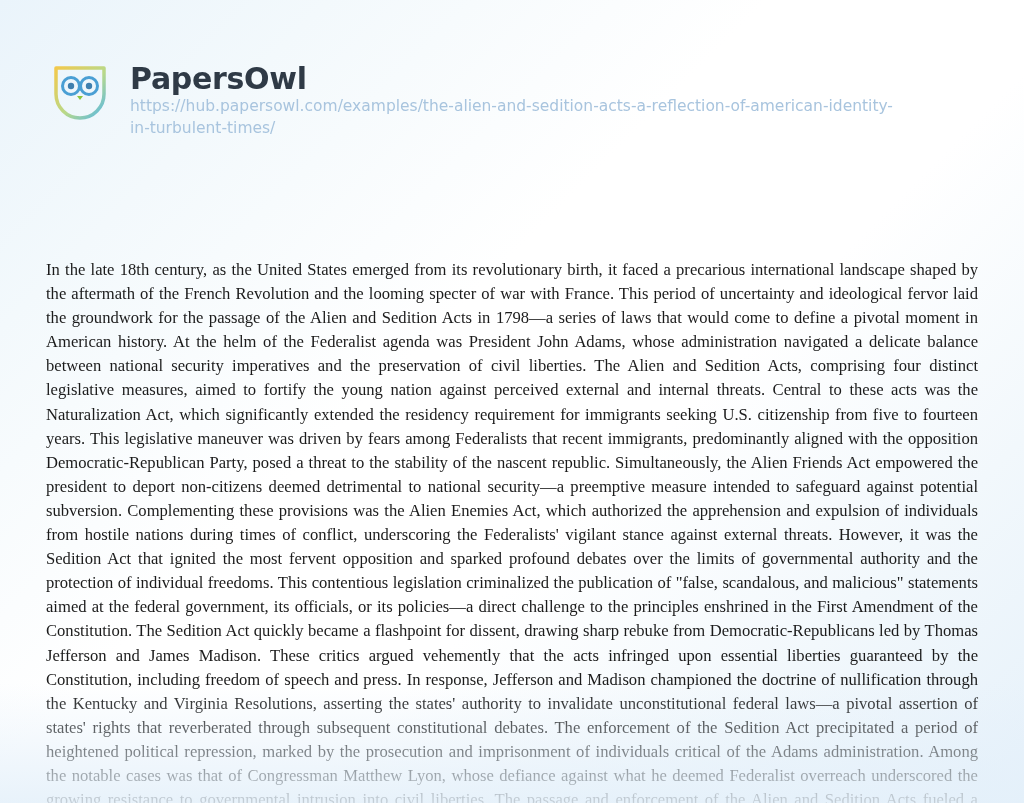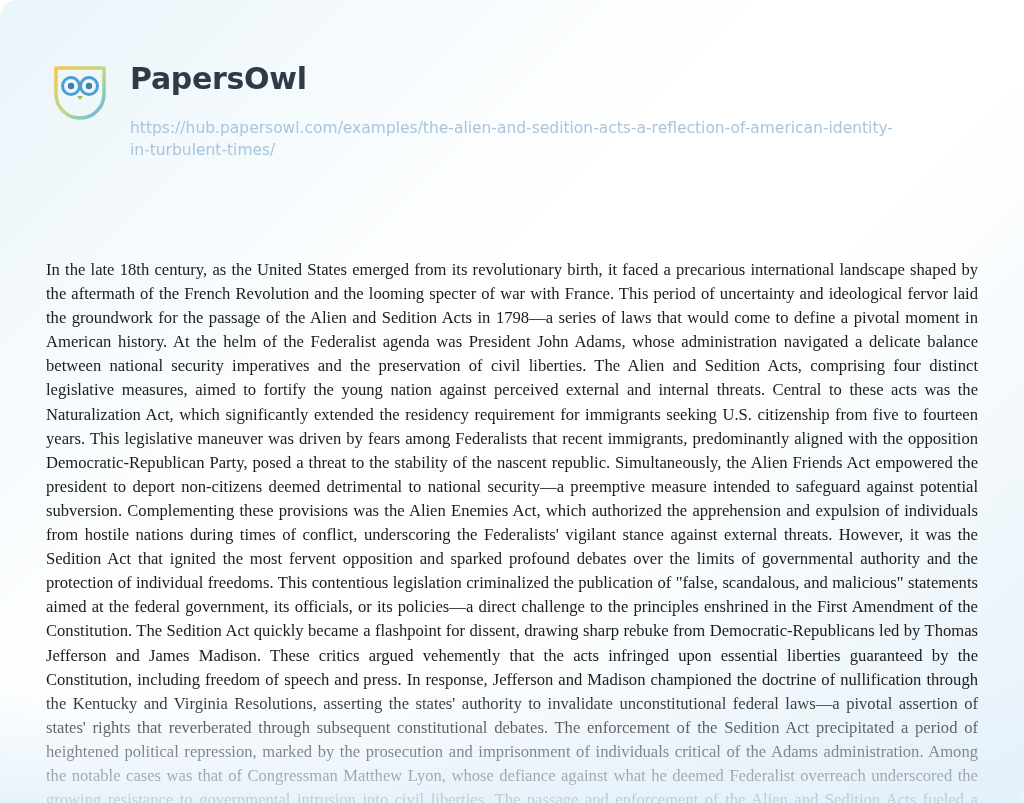--- a/index.html
+++ b/index.html
@@ -14,21 +14,20 @@
     overflow: hidden;
     position: relative;
   }
   .page {
     position: relative;
     width: 1024px;
     height: 803px;
     background:
       linear-gradient(135deg, #eaf4fb 0%, #f3f9fc 18%, #ffffff 42%, #ffffff 60%, #f2f8fc 80%, #e6f1fa 100%);
     box-sizing: border-box;
-    border-radius: 18px;
   }
   .page::after {
     content: "";
     position: absolute;
     left: 0; right: 0; bottom: 0;
     height: 120px;
     background: linear-gradient(180deg, rgba(255,255,255,0) 0%, rgba(228,240,250,0.85) 100%);
     pointer-events: none;
   }
   .header {
@@ -52,21 +51,21 @@
   }
   .brand-name {
     font-family: "DejaVu Sans", sans-serif;
     font-size: 30px;
     font-weight: bold;
     color: #2f3a46;
     letter-spacing: -0.3px;
     line-height: 1.1;
   }
   .brand-url {
-    margin-top: 22px;
+    margin-top: 0;
     font-family: "DejaVu Sans", sans-serif;
     font-size: 15.5px;
     line-height: 1.45;
     color: #a8c4de;
     max-width: 780px;
     word-break: break-word;
   }
   .doc-title {
     position: absolute;
     top: 170px;

